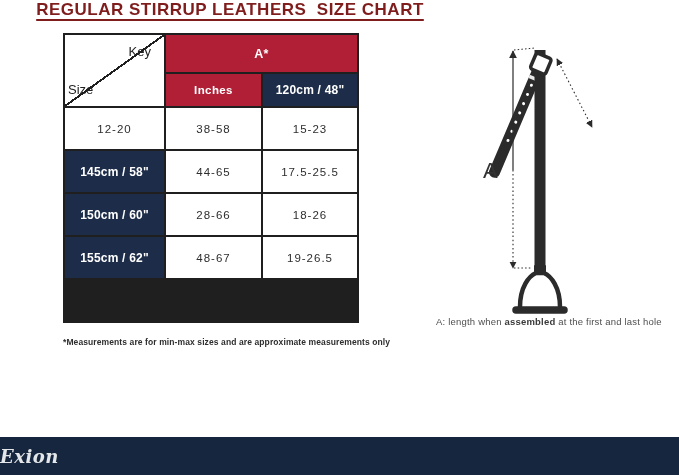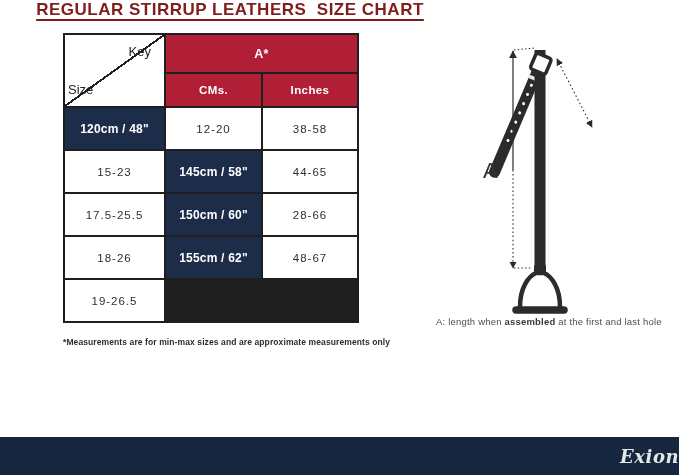--- a/index.html
+++ b/index.html
@@ -44,41 +44,40 @@
   
   .diagram-svg{position:absolute;left:430px;top:35px;}
   .caption{
     position:absolute;left:436px;top:316px;width:245px;
     font-size:9.5px;color:#4f4f4f;letter-spacing:.2px;
   }
   .caption b{color:#3a3a3a;}
   
   .footer{
     position:absolute;left:0;bottom:0;width:679px;height:38px;background:#16263e;
-    display:flex;align-items:center;justify-content:flex-end;
+    display:flex;align-items:center;justify-content:flex-start;
   }
   .brand{
     font-family:"DejaVu Serif","Liberation Serif",serif;font-style:italic;font-weight:700;
     font-size:18px;color:#e4e7ea;letter-spacing:.5px;
   }
 </style>
 </head>
 <body>
 
 <div class="page">
 
   <div class="title">REGULAR STIRRUP LEATHERS  SIZE CHART</div>
 
   <div class="size-table">
     <div class="cell corner">
       <span class="key">Key</span>
       <span class="size">Size</span>
     </div>
     <div class="cell red cell-a">A*</div>
-    <div class="cell red col-h">CMs.</div>
     <div class="cell red col-h">Inches</div>
 
     <div class="cell navy">120cm / 48"</div>
     <div class="cell val">12-20</div>
 
     <div class="cell val">38-58</div>
     <div class="cell val">15-23</div>
 
     <div class="cell navy">145cm / 58"</div>
     <div class="cell val">44-65</div>

